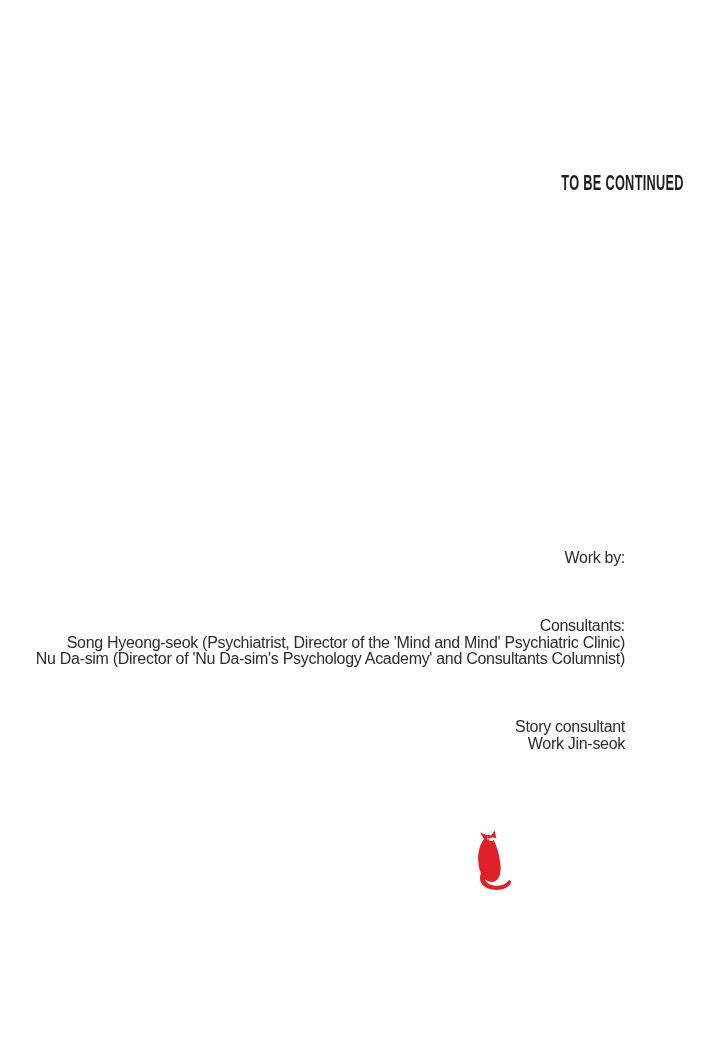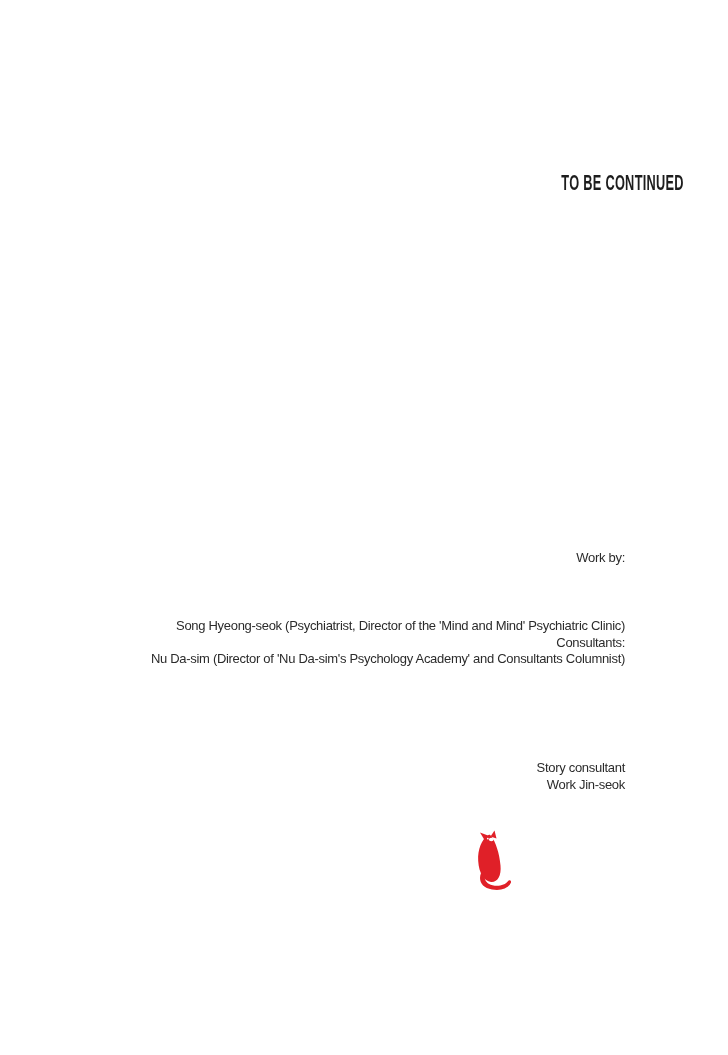--- a/index.html
+++ b/index.html
@@ -31,29 +31,29 @@
     transform-origin: center;
     white-space: nowrap;
   }
 
   
   .credit-block {
     position: absolute;
     left: 0;
     right: 103px;
     text-align: right;
-    font-size: 13px;
+    font-size: 16px;
     line-height: 16.5px;
     letter-spacing: -0.3px;
     color: #2b2b2b;
     white-space: nowrap;
   }
   .block-work  { top: 550px; }
   .block-cons  { top: 618px; }
-  .block-story { top: 760px; margin-left: 26px; }
+  .block-story { top: 719px; margin-left: 26px; }
 
   
   .logo {
     position: absolute;
     left: 467px;
     top: 830px;
     width: 46px;
     height: 62px;
   }
   .logo svg { display: block; width: 100%; height: 100%; }
@@ -63,22 +63,22 @@
 
 <div class="tbc-wrap">
   <span class="tbc">TO BE CONTINUED</span>
 </div>
 
 <div class="credit-block block-work">
   <div>Work by:</div>
 </div>
 
 <div class="credit-block block-cons">
+  <div>Consultants:</div>
   <div>Song Hyeong-seok (Psychiatrist, Director of the 'Mind and Mind' Psychiatric Clinic)</div>
-  <div>Consultants:</div>
   <div>Nu Da-sim (Director of 'Nu Da-sim's Psychology Academy' and Consultants Columnist)</div>
 </div>
 
 <div class="credit-block block-story">
   <div>Story consultant</div>
   <div>Work Jin-seok</div>
 </div>
 
 <div class="logo">
   <svg viewBox="0 0 46 62" xmlns="http://www.w3.org/2000/svg">

